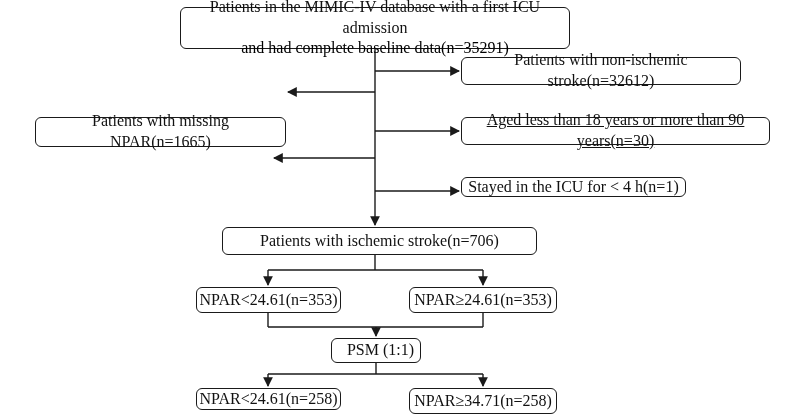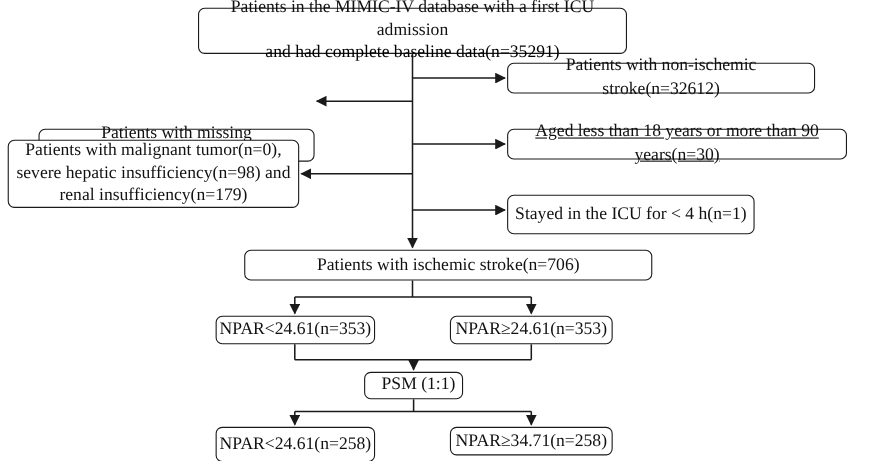--- a/index.html
+++ b/index.html
@@ -38,28 +38,28 @@
     line-height: 1.3;
     padding: 2px 6px;
   }
   .accent-line {
     color: #000000;
   }
   
   .b-top      { left: 180px; top: 7px;   width: 390px; height: 42px; }
   .b-rb1      { left: 461px; top: 57px;  width: 280px; height: 28px; }
   .b-rb2      { left: 461px; top: 117px; width: 309px; height: 28px; text-decoration: underline; }
-  .b-rb3      { left: 461px; top: 177px; width: 225px; height: 36px; }
+  .b-rb3      { left: 461px; top: 177px; width: 225px; height: 20px; }
   .b-lb1      { left: 35px;  top: 77px;  width: 251px; height: 30px; margin-top: 40px; }
   .b-lb2      { left: 7px;   top: 127px; width: 265px; height: 62px; }
-  .b-ischemic { left: 222px; top: 227px; width: 371px; height: 28px; justify-content: center; }
+  .b-ischemic { left: 222px; top: 227px; width: 315px; height: 28px; justify-content: center; }
   .b-low353   { left: 196px; top: 287px; width: 145px; height: 26px; }
   .b-high353  { left: 409px; top: 287px; width: 148px; height: 26px; }
   .b-psm      { left: 331px; top: 338px; width: 90px;  height: 25px; align-items: flex-end; }
-  .b-low258   { left: 196px; top: 388px; width: 145px; height: 32px; }
+  .b-low258   { left: 196px; top: 388px; width: 145px; height: 22px; }
   .b-high258  { left: 409px; top: 388px; width: 148px; height: 26px; }
 </style>
 </head>
 <body>
 
 <div class="canvas">
 
   <svg class="connectors" width="790" height="419" viewBox="0 0 790 419">
     <defs>
       <marker id="arrow" viewBox="0 0 10 10" refX="9" refY="5" markerWidth="7" markerHeight="7" orient="auto">
@@ -108,23 +108,20 @@
   </div>
 
   <div class="box b-rb3">
     <span>Stayed in the ICU for &lt; 4 h(n=1)</span>
   </div>
 
   <div class="box b-lb1">
     <span>Patients with missing NPAR(n=1665)</span>
   </div>
 
-  <div class="box b-lb2">
-    <span>Patients with malignant tumor(n=0), severe hepatic insufficiency(n=98) and renal insufficiency(n=179)</span>
-  </div>
 
   <div class="box b-ischemic">
     <span>Patients with ischemic stroke(n=706)</span>
   </div>
 
   <div class="box b-low353">
     <span>NPAR&lt;24.61(n=353)</span>
   </div>
 
   <div class="box b-high353">

